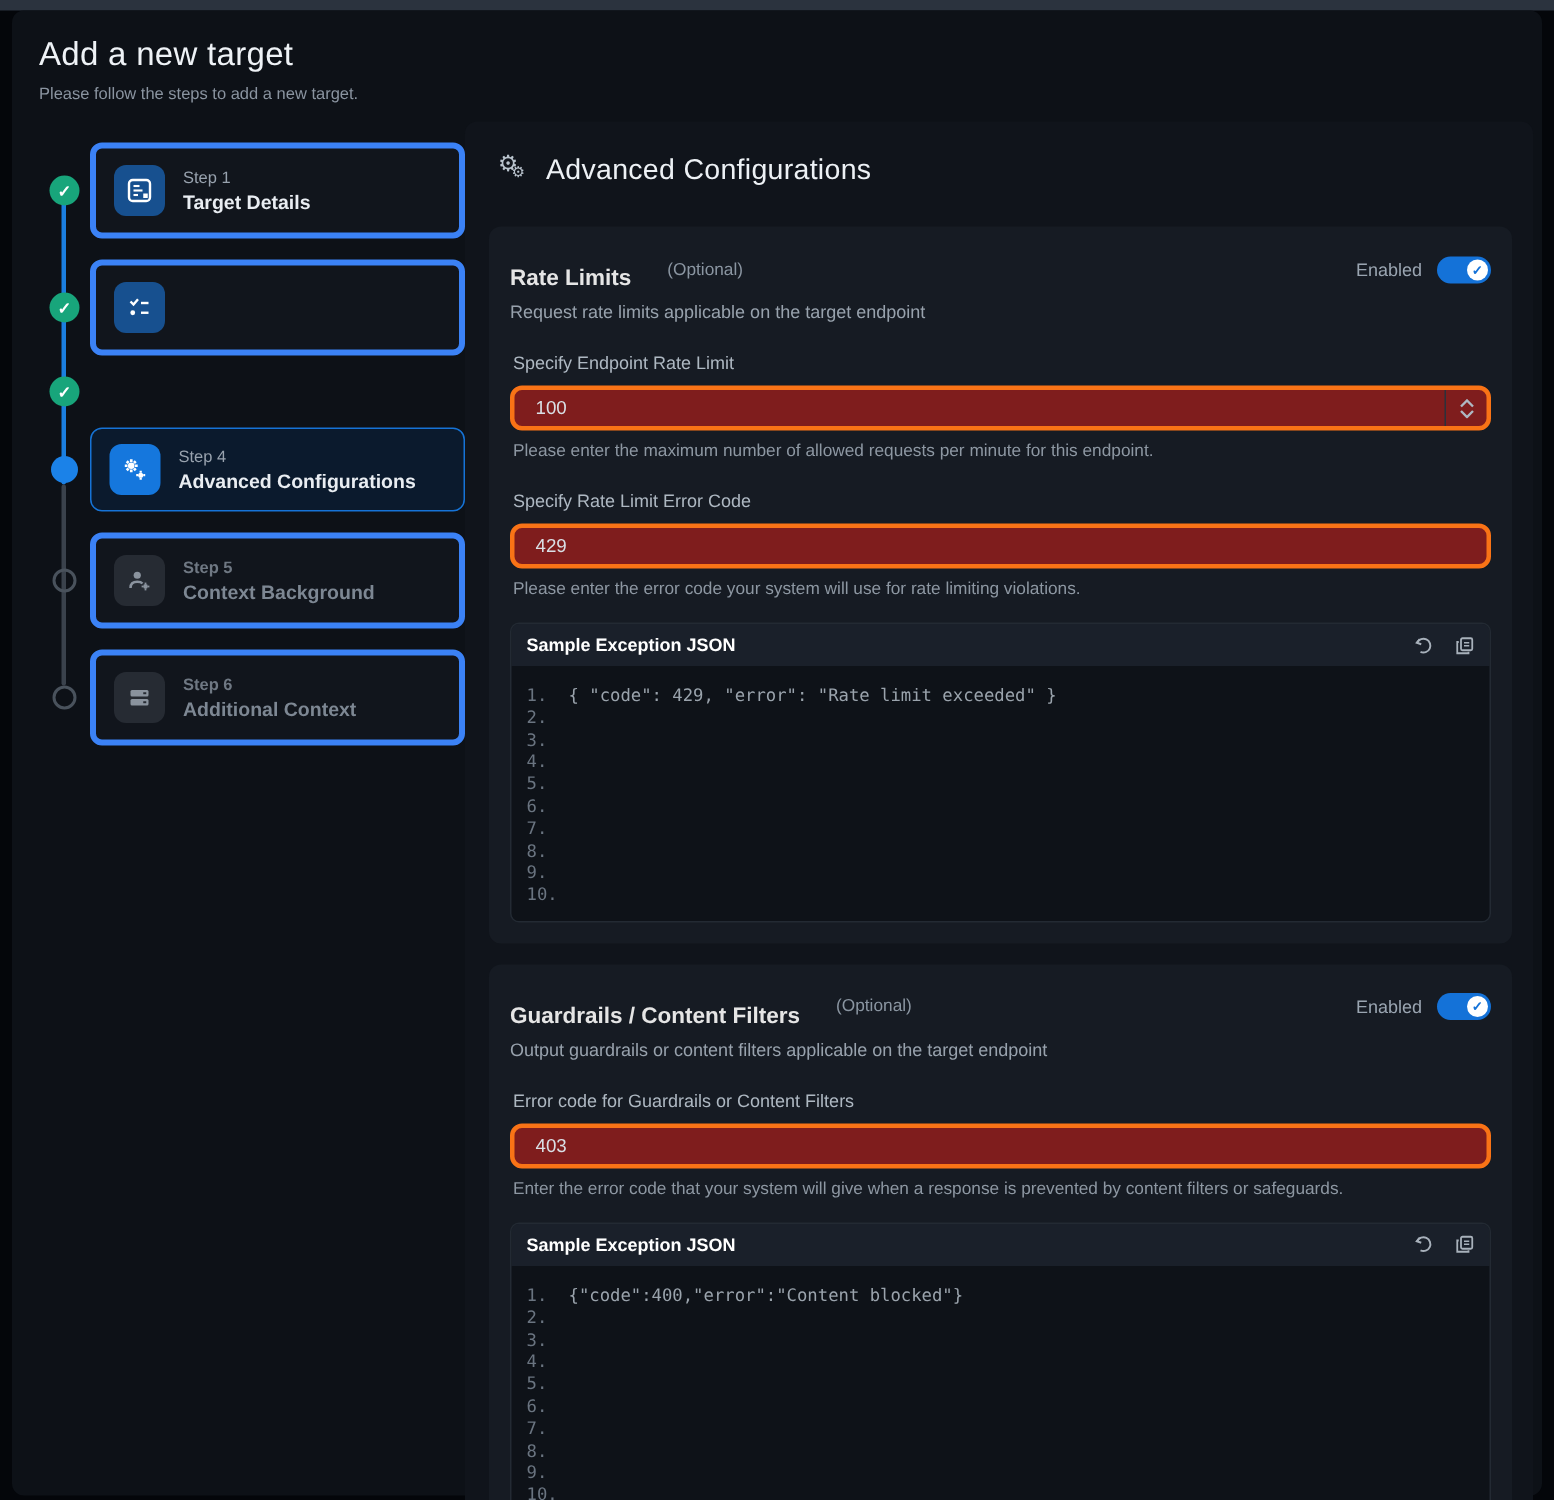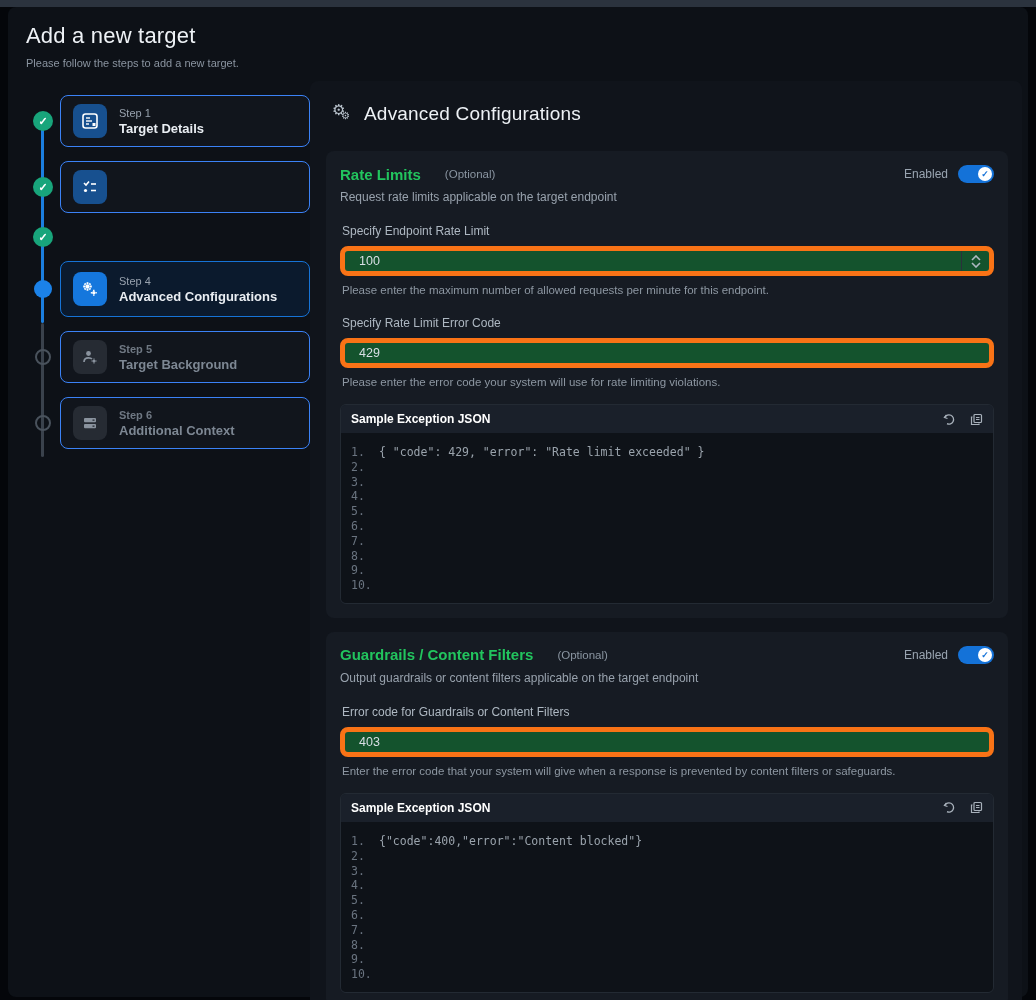--- a/index.html
+++ b/index.html
@@ -20,21 +20,21 @@
   .stepper { position:relative; margin-left:0; }
   .tl-line { position:absolute; left:15px; width:3px; border-radius:2px; }
   .tl-line.blue { top:26px; height:202px; background:#1b7fe0; }
   .tl-line.gray { top:228px; height:134px; background:#3a424c; }
   .step-row { display:flex; align-items:center; margin-bottom:14px; position:relative; }
   .marker { width:34px; flex:none; display:flex; justify-content:center; position:relative; z-index:2; }
   .dot { width:20px; height:20px; border-radius:50%; display:flex; align-items:center; justify-content:center; }
   .dot.complete { background:#18a57b; color:#fff; font-size:11px; font-weight:700; }
   .dot.active { width:18px; height:18px; background:#1b82e8; }
   .dot.upcoming { width:16px; height:16px; background:transparent; border:2.5px solid #49525c; }
-  .step-card { flex:1; height:52px; background:#11151c; border:1px solid #3b82f6; border-radius:8px; display:flex; align-items:center; padding:0 12px; gap:12px; cursor:pointer; }
+  .step-card { flex:1; height:64px; background:#11151c; border:4px solid #3b82f6; border-radius:8px; display:flex; align-items:center; padding:0 12px; gap:12px; cursor:pointer; }
   .step-card.active { height:56px; background:#0b1a2d; border:1.5px solid #1673d6; }
   .icon-tile { width:34px; height:34px; border-radius:8px; background:#17508f; display:flex; align-items:center; justify-content:center; flex:none; }
   .step-card.active .icon-tile { background:#1577dd; }
   .step-card.disabled .icon-tile { background:#262b33; }
   .icon-tile svg { display:block; }
   .step-texts { display:flex; flex-direction:column; gap:2px; }
   .step-num { font-size:11px; color:#98a2ae; }
   .step-label { font-size:13px; font-weight:700; color:#e9edf2; }
   .step-card.disabled .step-num { color:#6f7883;font-weight:bold; }
   .step-card.disabled .step-label { color:#7d8793; }
@@ -42,30 +42,30 @@
   
   .panel { background:#10141b; border-radius:8px; padding:18px 14px 14px 16px; min-height:864px; }
   .panel-title-row { display:flex; align-items:center; gap:10px; margin:4px 0 26px 6px; }
   .gears-glyph { color:#b9c3cd; font-size:15px; line-height:1; position:relative; width:22px; height:20px; }
   .gears-glyph .g1 { position:absolute; left:0; top:-2px; font-size:15px; }
   .gears-glyph .g2 { position:absolute; left:9px; top:7px; font-size:10px; }
   .panel-title { font-size:19px; color:#edf1f5; font-weight:500; letter-spacing:.2px; }
 
   .section-card { background:#161b23; border-radius:8px; padding:14px 14px 14px 14px; margin-bottom:14px; }
   .section-head { display:flex; align-items:center; }
-  .section-title { font-size:15px; font-weight:700; color:#22c55e; }
+  .section-title { font-size:15px; font-weight:700; color:#e5e5e5;margin-top:12px; }
   .optional { font-size:11.5px; color:#8a95a1; margin-left:24px; font-weight:400; }
   .section-desc { font-size:12px; color:#98a2ad; margin-top:7px; }
   .head-right { margin-left:auto; display:flex; align-items:center; gap:10px; }
   .enabled-label { font-size:12px; color:#9aa5b1; }
   .toggle { width:36px; height:18px; background:#1472d8; border-radius:10px; position:relative; cursor:pointer; }
   .toggle .knob { position:absolute; right:2px; top:2px; width:14px; height:14px; background:#fff; border-radius:50%; display:flex; align-items:center; justify-content:center; font-size:9px; color:#1472d8; font-weight:700; }
 
   .field-label { font-size:12px; color:#aeb8c2; margin:20px 0 8px 2px; }
-  .text-input { display:flex; align-items:center; height:30px; background:#14532d; border:5px solid #f97316; border-radius:8px; overflow:hidden; }
+  .text-input { display:flex; align-items:center; height:30px; background:#7f1d1d; border:3px solid #f97316; border-radius:8px; overflow:hidden; }
   .text-input .value { flex:1; padding:0 14px; font-size:12.5px; color:#d9dfe5; }
   .spinner { width:28px; height:100%; border-left:1px solid #2b313b; display:flex; flex-direction:column; align-items:center; justify-content:center; gap:1px; }
   .spin-btn { width:100%; display:flex; justify-content:center; cursor:pointer; color:#aeb8c2; }
   .helper { font-size:11.5px; color:#8d97a2; margin:8px 0 0 2px; }
 
   
   .editor { margin-top:16px; border-radius:6px; overflow:hidden; border:1px solid #232a33; }
   .editor-head { height:28px; background:#1a202a; display:flex; align-items:center; padding:0 10px; }
   .editor-title { font-size:12px; font-weight:600; color:#ffffff; }
   .editor-actions { margin-left:auto; display:flex; align-items:center; gap:14px; }
@@ -183,21 +183,21 @@
                   <g stroke="#8a939e" stroke-width="1.2">
                     <line x1="13" y1="10.4" x2="13" y2="11.4"></line>
                     <line x1="13" y1="14.6" x2="13" y2="15.6"></line>
                     <line x1="10.4" y1="13" x2="11.4" y2="13"></line>
                     <line x1="14.6" y1="13" x2="15.6" y2="13"></line>
                   </g>
                 </svg>
             </div>
             <div class="step-texts">
               <div class="step-num">Step 5</div>
-              <div class="step-label">Target Background</div>
+              <div class="step-label">Context Background</div>
             </div>
           </div>
         </div>
 
         <div class="step-row">
           <div class="marker">
               <div class="dot upcoming"></div>
             </div>
           <div class="step-card disabled">
             <div class="icon-tile">

